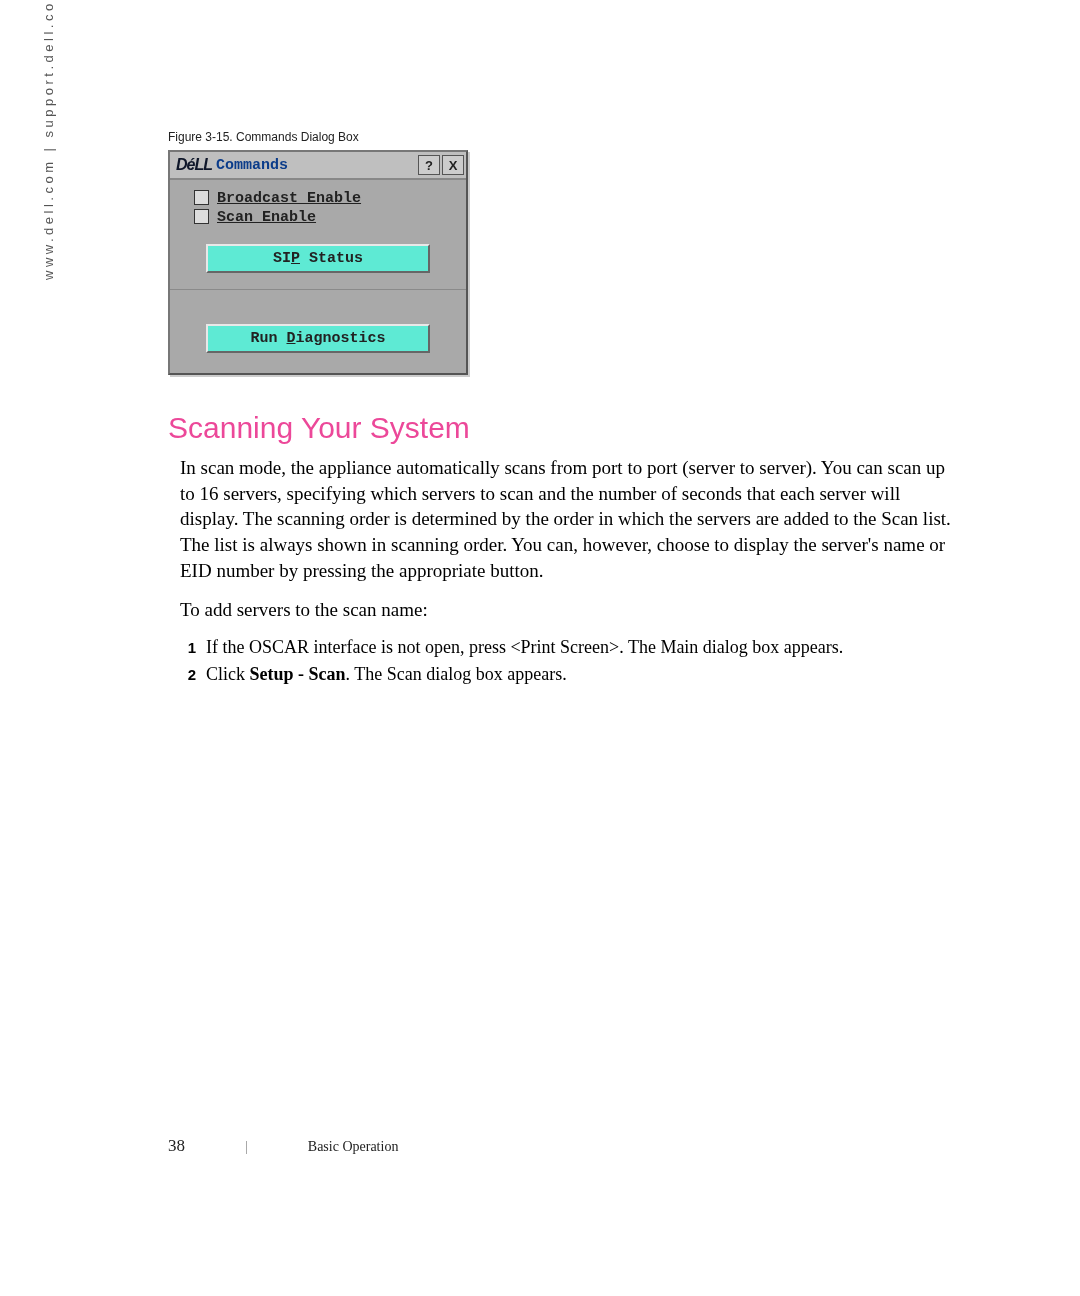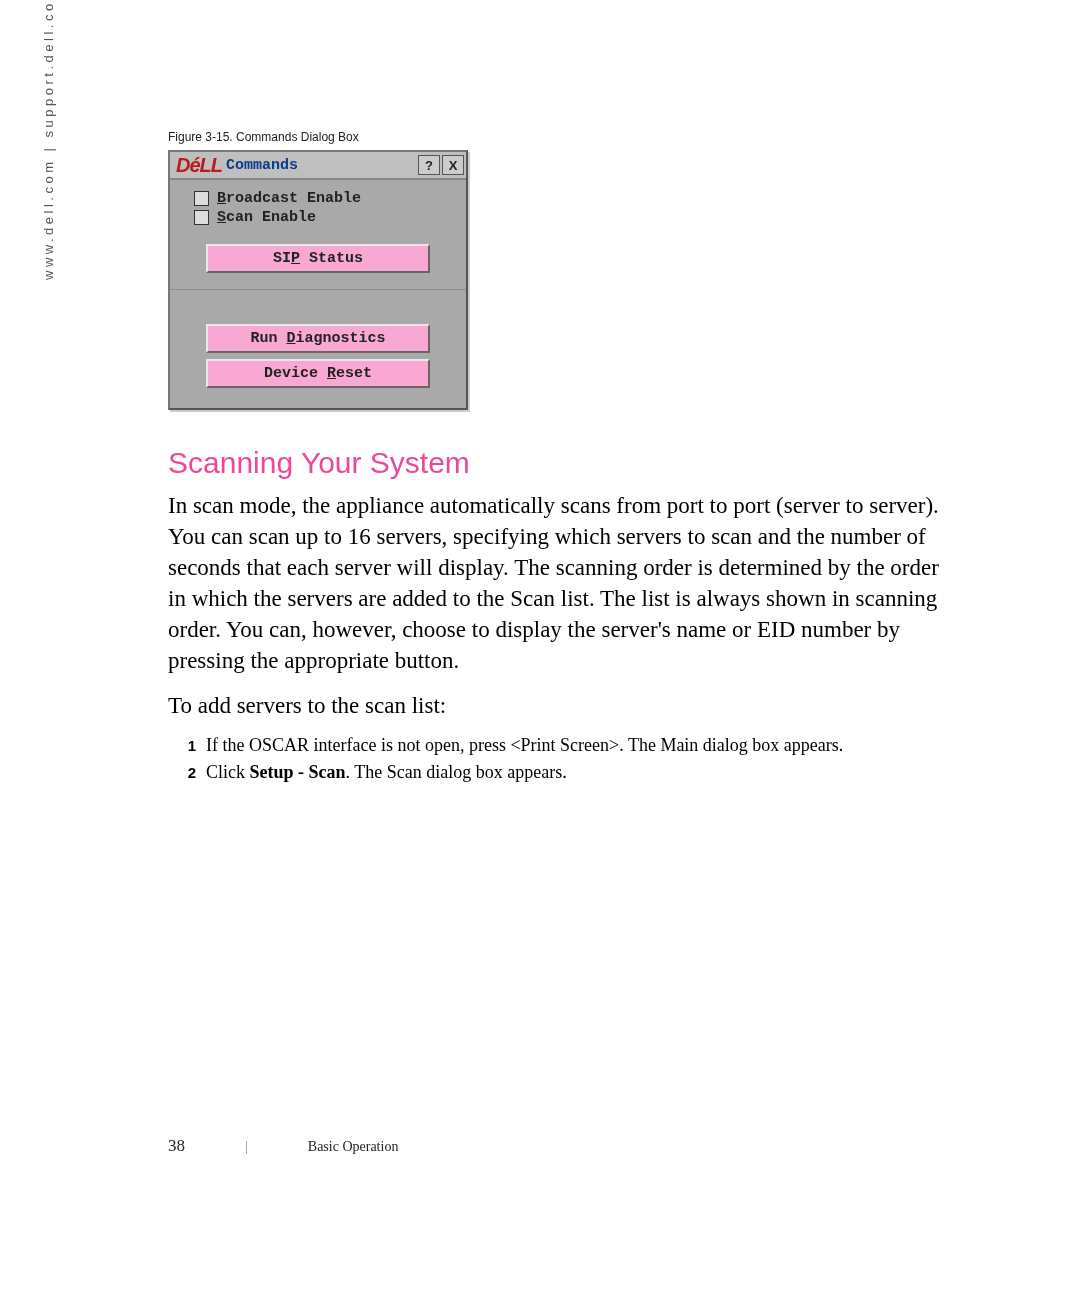--- a/index.html
+++ b/index.html
@@ -51,22 +51,22 @@
     align-items: center;
     background: #bfbfbf;
     border-bottom: 2px solid #888;
     height: 26px;
     padding: 0 2px;
   }
   .logo {
     font-family: Arial, Helvetica, sans-serif;
     font-style: italic;
     font-weight: 900;
-    color: #b91c1c;
-    font-size: 20px;
+    color: #0f172a;
+    font-size: 16px;
     letter-spacing: -1px;
     padding: 0 4px;
   }
   .title {
     flex: 1;
     text-align: left;
     font-size: 15px;
     color: #0b3c8a;
     font-family: "Courier New", monospace;
   }
@@ -82,65 +82,66 @@
     font-size: 13px;
     font-weight: bold;
     color: #222;
     font-family: Arial, sans-serif;
   }
   .dialog-body {
     padding: 8px 10px 14px 10px;
   }
   .check-row {
     display: flex;
-    align-items: center;
+    align-items: flex-start;
     font-size: 15px;
     margin: 2px 0 2px 14px;
+    text-decoration: underline;
   }
   .checkbox {
     width: 13px;
     height: 13px;
     background: #ddd;
     border: 1px solid #333;
     margin-right: 8px;
     display: inline-block;
   }
   .underline-char { text-decoration: underline; }
   .btn-stack {
     margin-top: 18px;
   }
   .dlg-btn {
     display: block;
     width: 220px;
     margin: 6px auto;
     padding: 4px 0;
     text-align: center;
-    background: #f9a8d4;
+    background: #5eead4;
     border-top: 2px solid #e8e8e8;
     border-left: 2px solid #e8e8e8;
     border-right: 2px solid #666;
     border-bottom: 2px solid #666;
     font-size: 15px;
   }
   .btn-gap {
     height: 28px;
     border-top: 1px solid #8a8a8a;
     margin: 16px -10px 0 -10px;
   }
   .heading {
     font-family: Arial, Helvetica, sans-serif;
     font-weight: 400;
     font-size: 30px;
     margin: 36px 0 10px 0;
     color: #ec4899;
   }
   .para {
-    font-size: 23px;
+    font-size: 19px;
     line-height: 1.35;
-    margin: 0 0 14px 0;
+    margin: 0 0 14px 12px;
   }
   .list {
     margin: 0;
     padding: 0;
     list-style: none;
     font-size: 18px;
   }
   .list li {
     display: flex;
     margin: 6px 0;
@@ -204,30 +205,29 @@
       </div>
 
       <div class="btn-stack">
         <div class="dlg-btn"><span>SI</span><span class="underline-char">P</span><span> Status</span></div>
       </div>
 
       <div class="btn-gap"></div>
 
       <div>
         <div class="dlg-btn"><span>Run </span><span class="underline-char">D</span><span>iagnostics</span></div>
-        <div class="dlg-btn"><span>Device </span><span class="underline-char">R</span><span>eset</span></div>
       </div>
 
     </div>
   </div>
 
   <h2 class="heading">Scanning Your System</h2>
 
   <p class="para">In scan mode, the appliance automatically scans from port to port (server to server). You can scan up to 16 servers, specifying which servers to scan and the number of seconds that each server will display. The scanning order is determined by the order in which the servers are added to the Scan list. The list is always shown in scanning order. You can, however, choose to display the server's name or EID number by pressing the appropriate button.</p>
-  <p class="para">To add servers to the scan list:</p>
+  <p class="para">To add servers to the scan name:</p>
 
   <ol class="list">
     <li>
       <span class="num">1</span>
       <span>If the OSCAR interface is not open, press &lt;Print Screen&gt;. The Main dialog box appears.</span>
     </li>
     <li>
       <span class="num">2</span>
       <span><span>Click </span><span class="bold">Setup - Scan</span><span>. The Scan dialog box appears.</span></span>
     </li>

